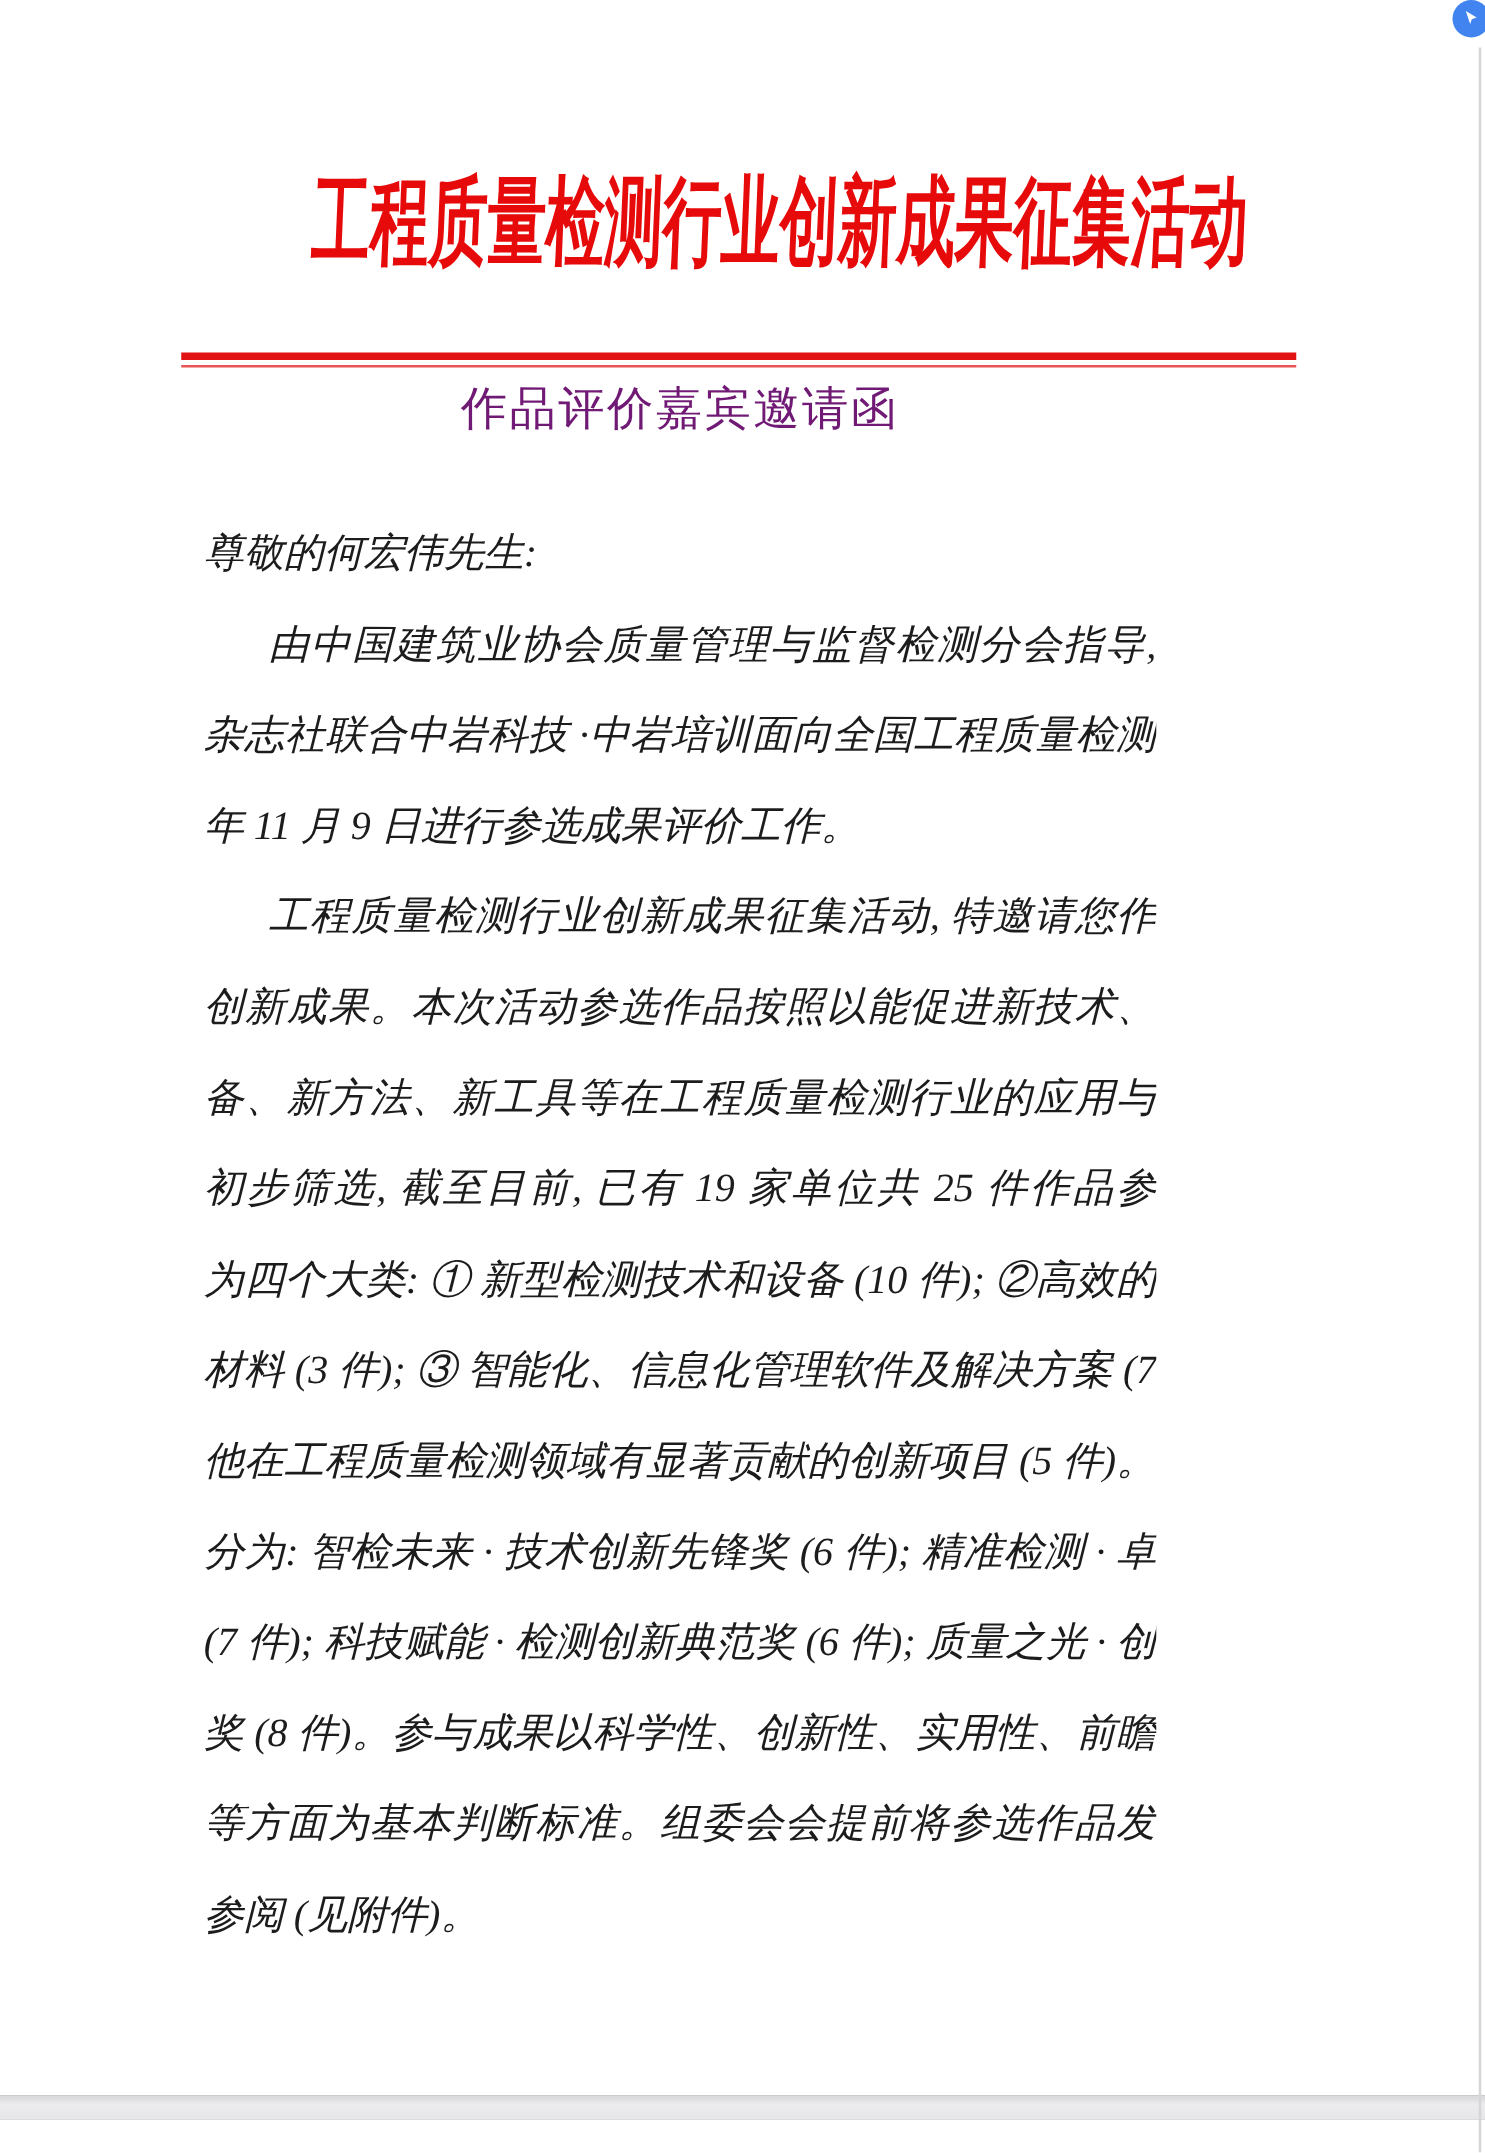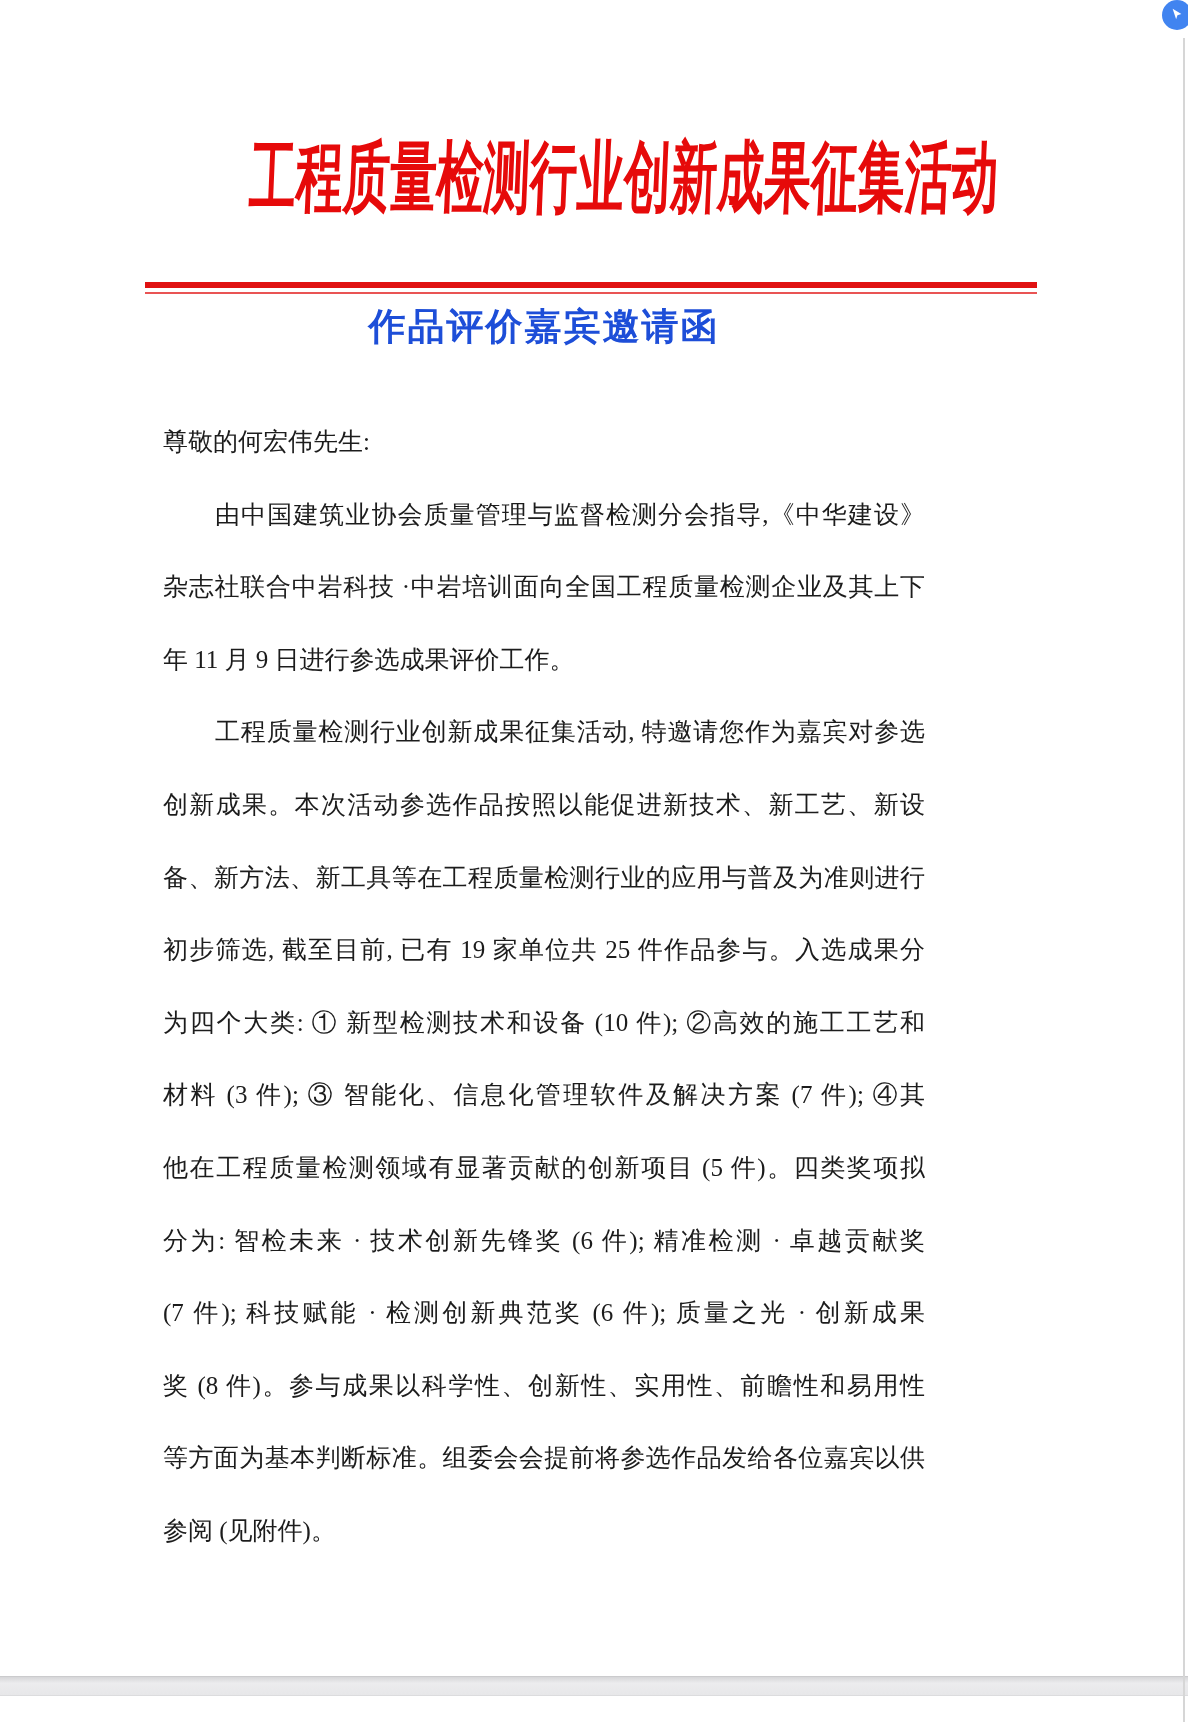--- a/index.html
+++ b/index.html
@@ -34,31 +34,32 @@
   .rule { position: absolute; left: 145px; top: 282px; width: 892px; }
   .rule-thick { height: 6px; background: #e01212; }
   .rule-thin  { height: 2px; background: #e01212; opacity: 0.72; margin-top: 4px; }
 
   
   .letter-title {
     position: absolute;
     top: 302px; left: 163px; width: 762px;
     text-align: center;
     font-size: 37px;
-    font-weight: bold;
+    font-weight: normal;
     letter-spacing: 2px;
-    color: #1d4ed8;
+    color: #701a75;
   }
 
   
   .body-text {
     position: absolute;
     top: 406px; left: 163px; width: 762px;
-    font-size: 25px;
+    font-size: 32px;
     color: #1c1c1c;
+    font-style: italic;
   }
   .line {
     height: 72.6px;
     line-height: 72.6px;
     text-align: justify;
     text-align-last: justify;
     overflow: hidden;
   }
   .line.last { text-align-last: left; }
   .line.indent { text-indent: 52px; }

